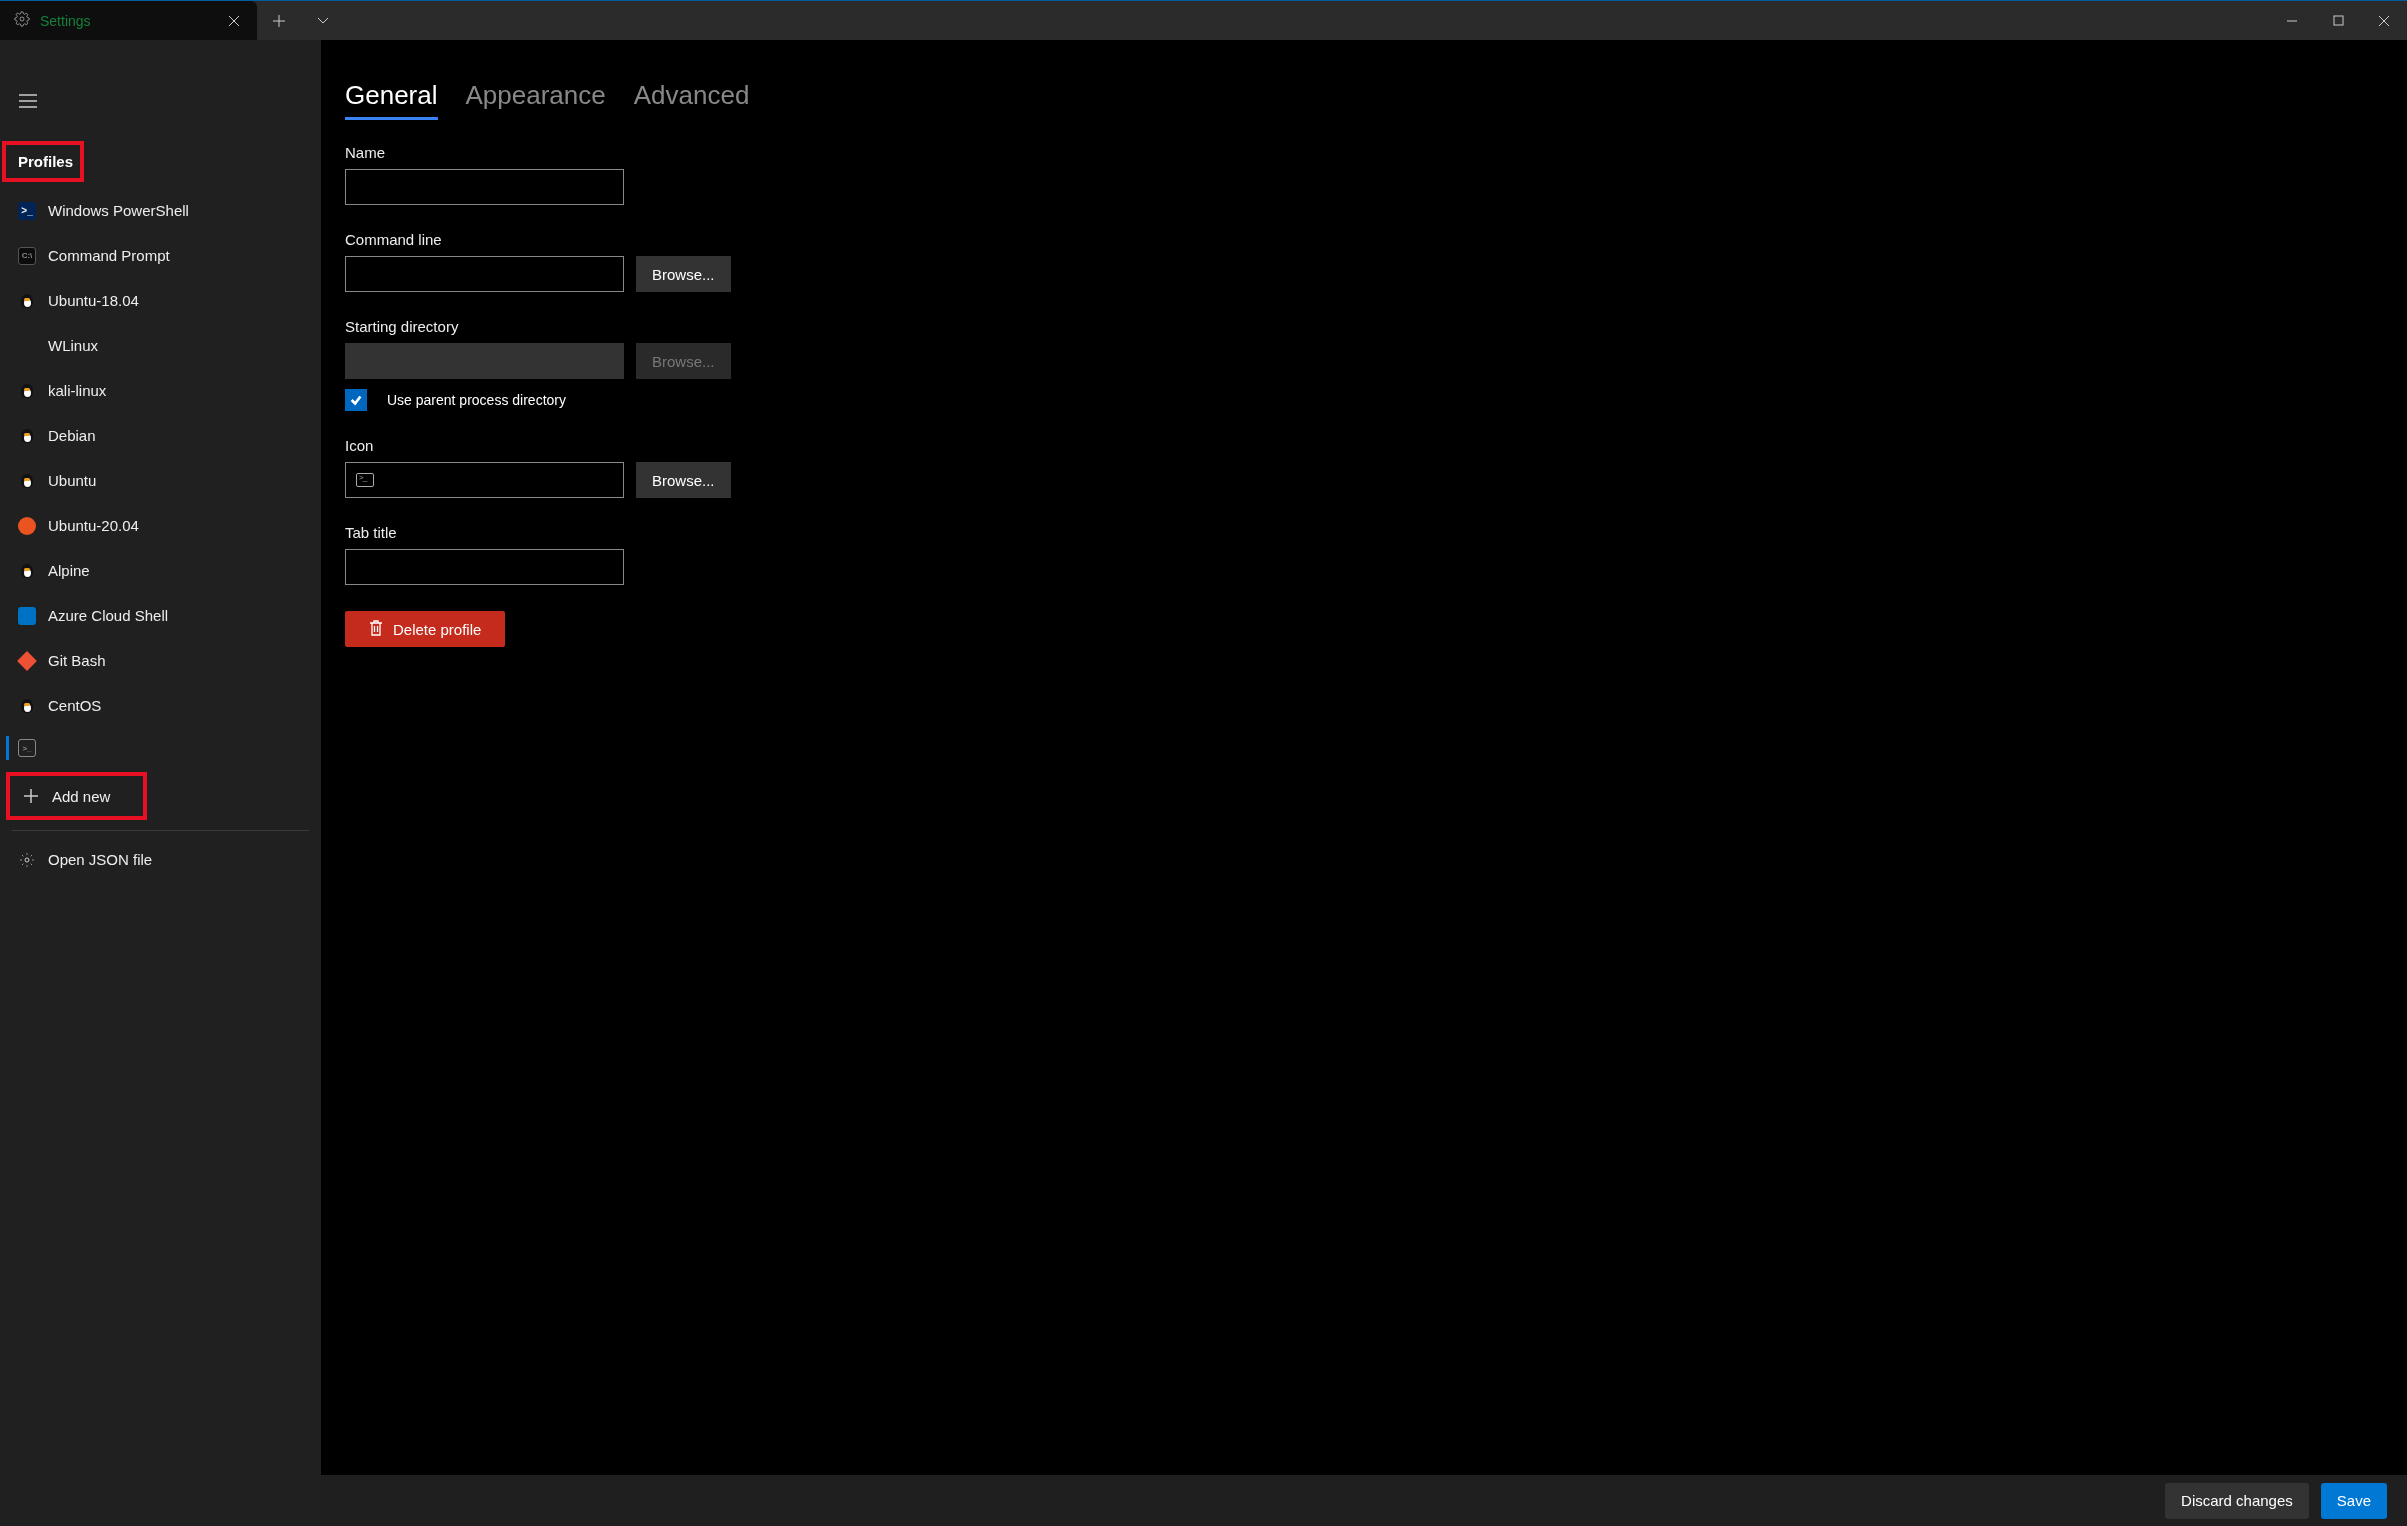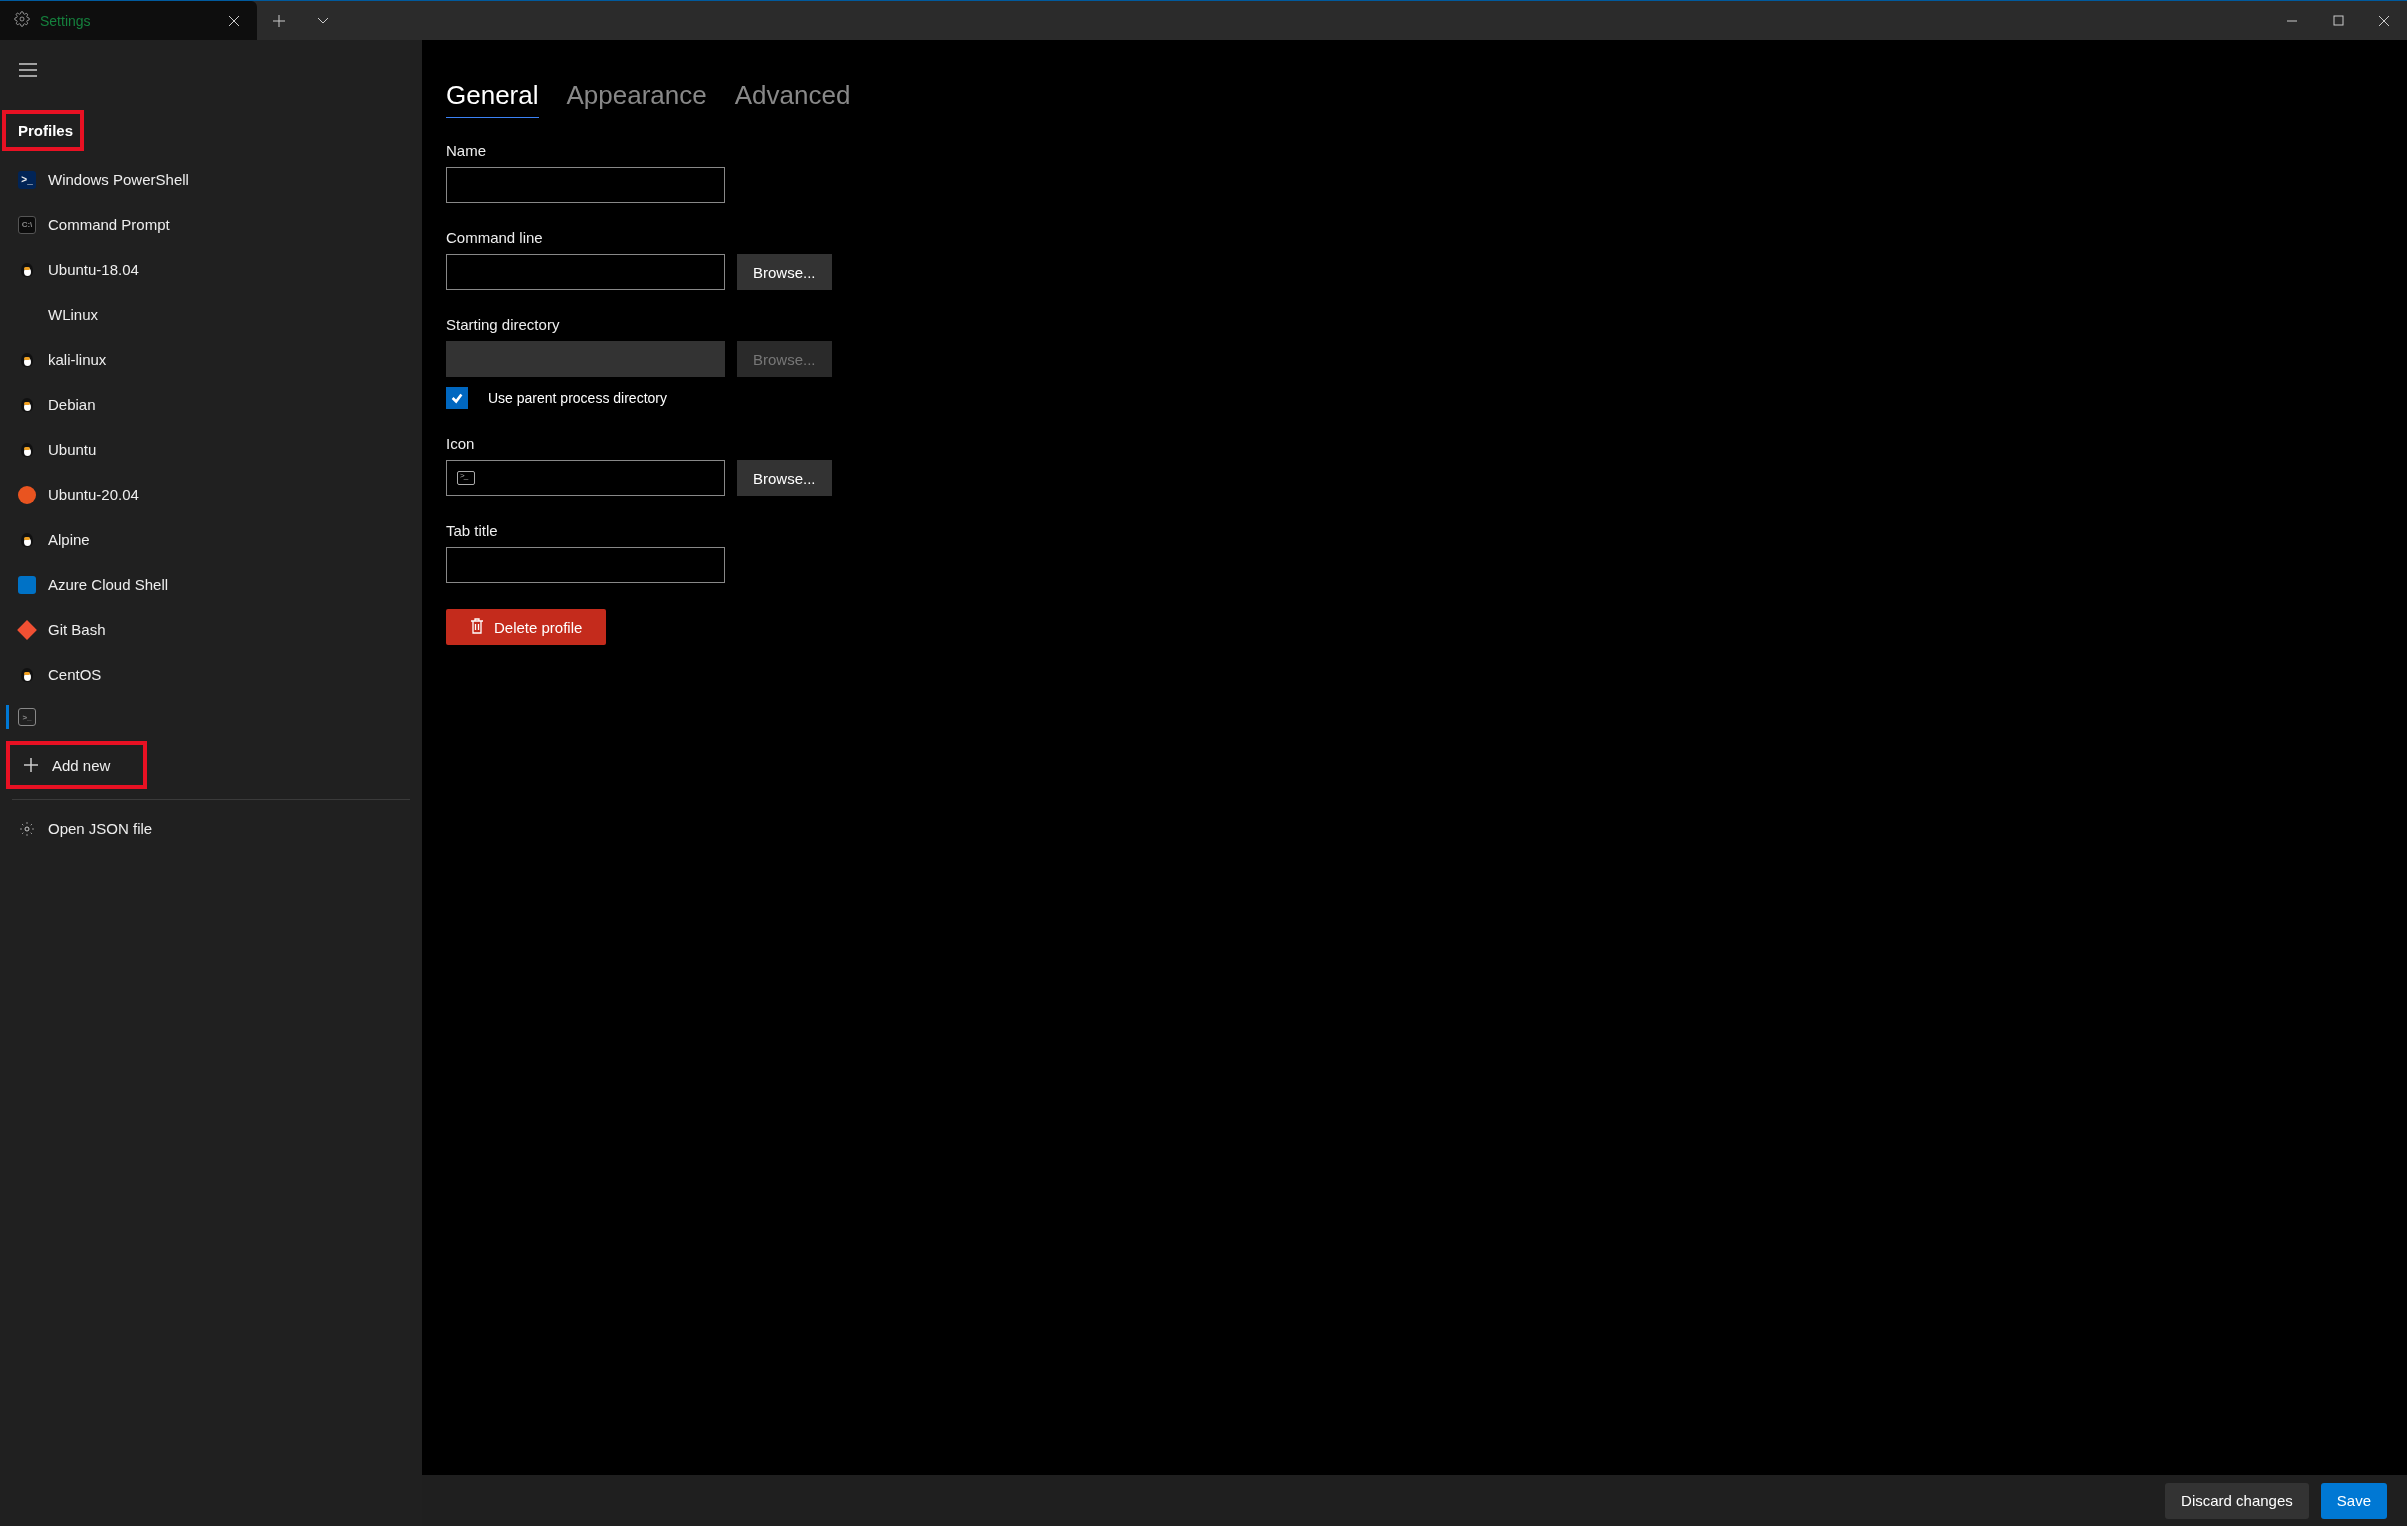--- a/index.html
+++ b/index.html
@@ -52,25 +52,26 @@
   .window-controls .titlebar-btn { width: 46px; }
 
   
   .body {
     flex: 1;
     display: flex;
     overflow: hidden;
     background: #202020;
   }
   .sidebar {
-    width: 422px;
+    width: 321px;
     background: #202020;
     display: flex;
     flex-direction: column;
     padding-top: 10px;
+    margin-top: 31px;
   }
   .menu-btn {
     width: 40px; height: 40px;
     display:flex; align-items:center; justify-content:center;
     color:#ccc; cursor:pointer;
     margin-left: 8px;
     margin-bottom: 20px;
   }
   .section-header {
     color: #fff;
@@ -139,21 +140,21 @@
   }
   .tab-nav {
     font-size: 26px;
     color: #888;
     padding-bottom: 6px;
     cursor:pointer;
     font-weight: 400;
   }
   .tab-nav.active {
     color: #fff;
-    border-bottom: 1px solid #3b82f6;
+    border-bottom: 3px solid #3b82f6;
   }
   .field-group { margin-bottom: 26px; }
   .field-label {
     font-size: 15px;
     color: #eee;
     margin-bottom: 8px;
     display:block;
   }
   .field-row { display:flex; gap:12px; align-items:center; }
   .text-input {

